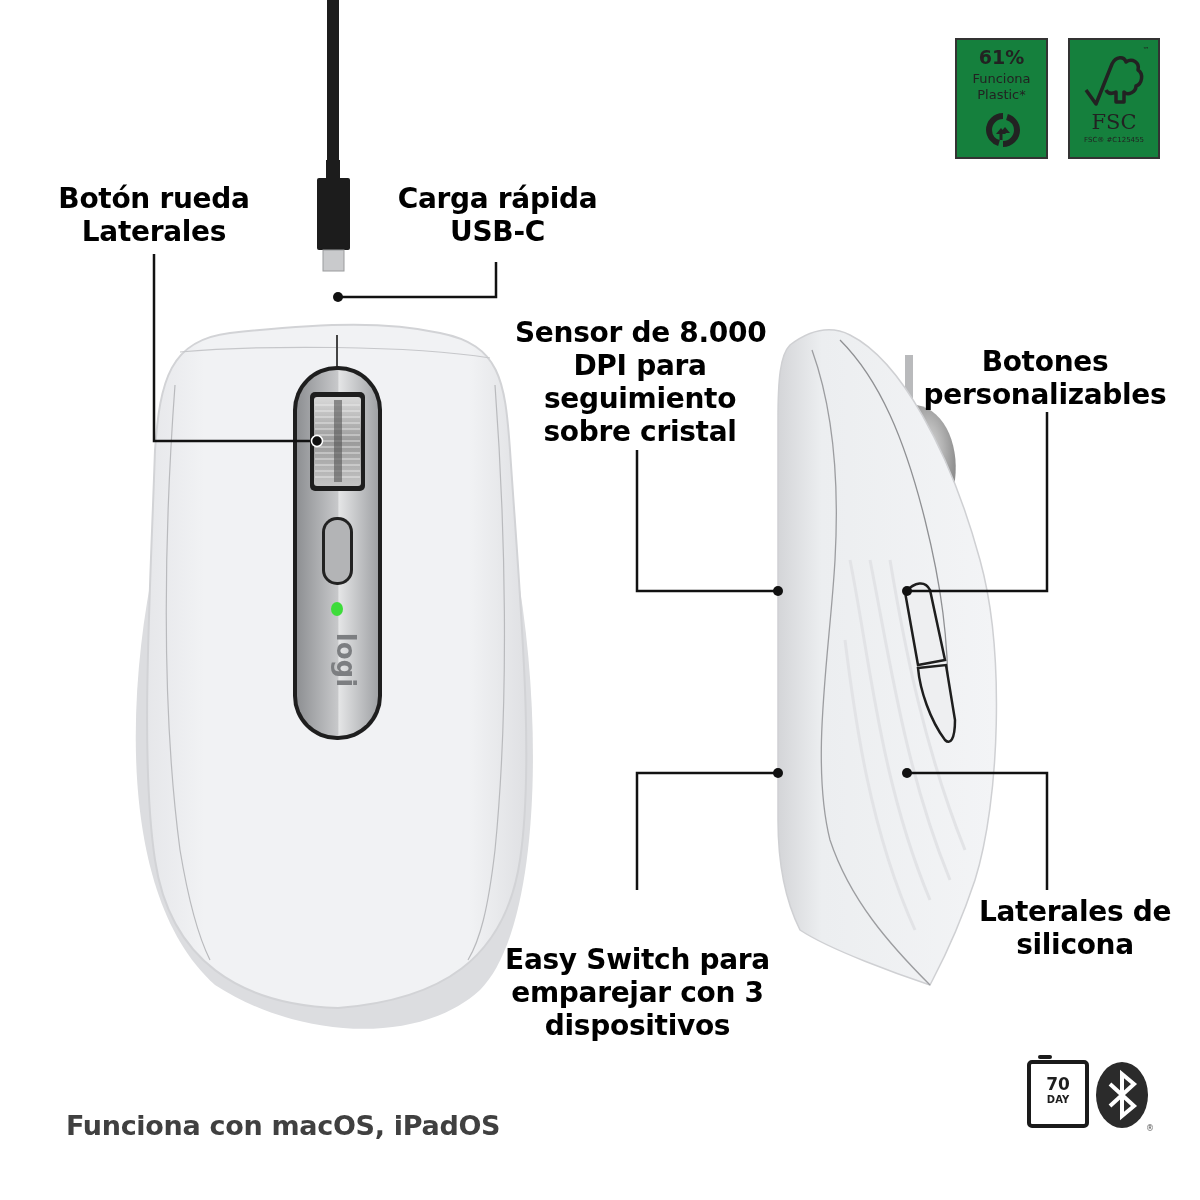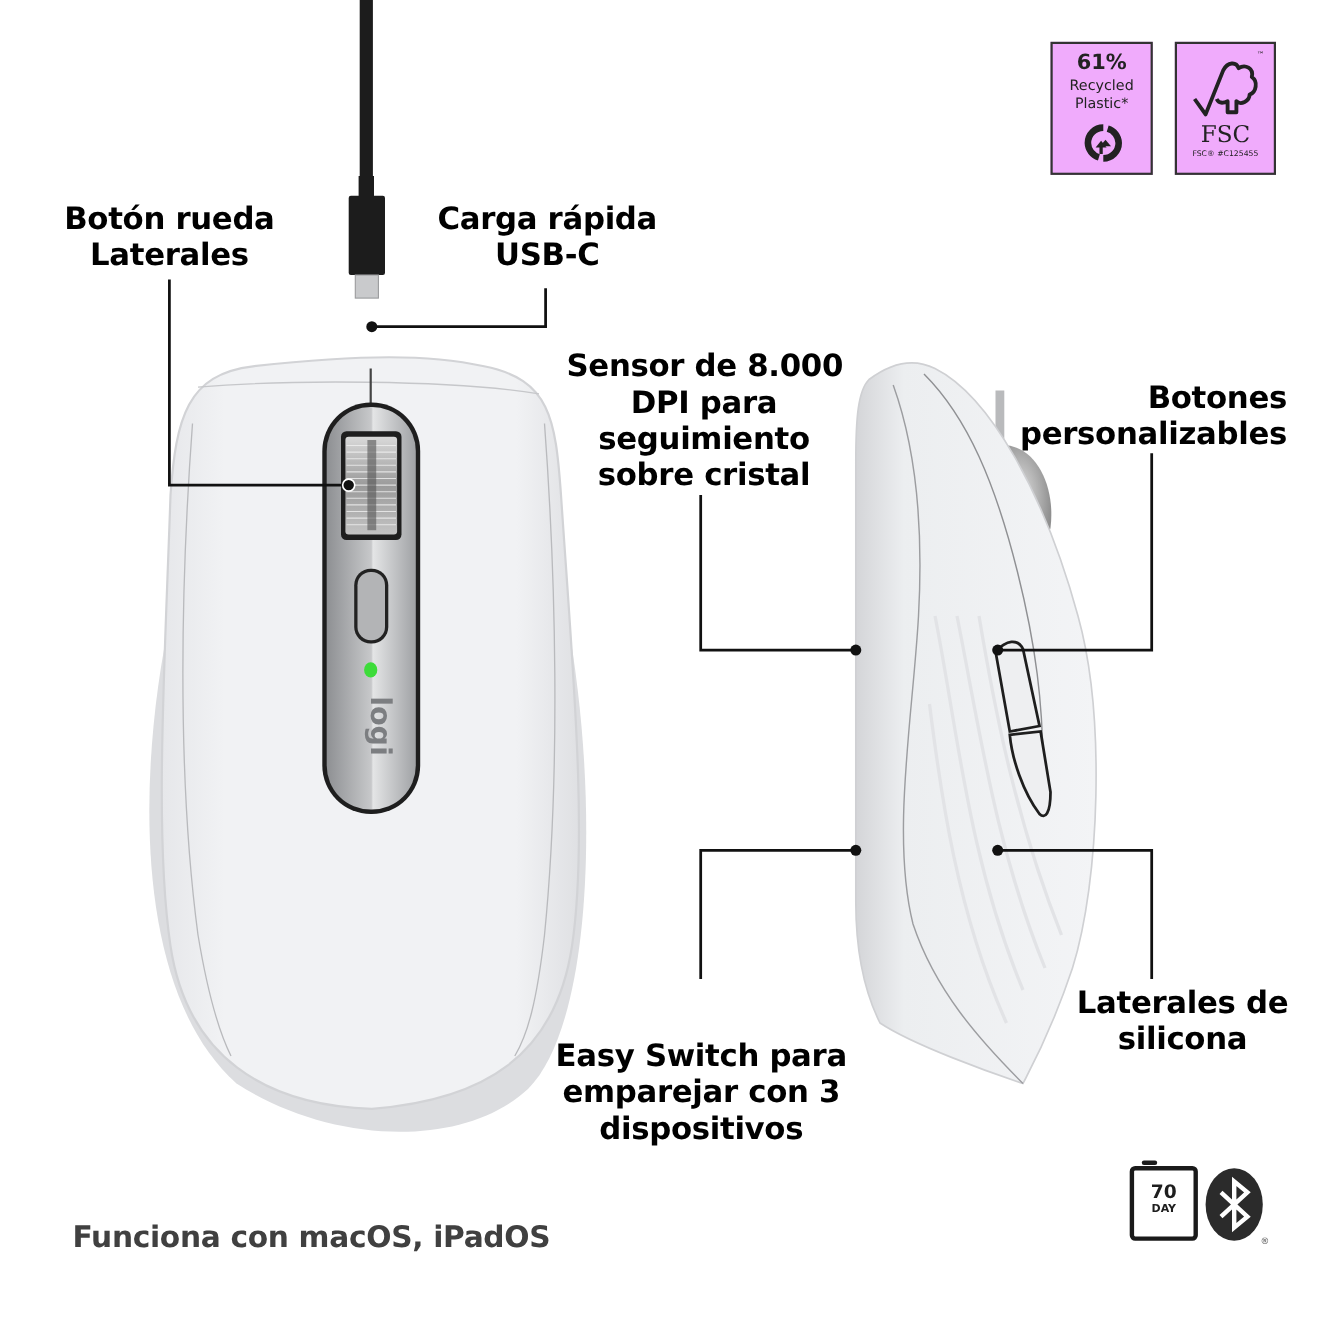--- a/index.html
+++ b/index.html
@@ -2,21 +2,21 @@
 <html><head>
 <meta charset="utf-8">
 <style>
   html, body { margin:0; padding:0; background:#ffffff; }
   body { width:1200px; height:1200px; position:relative; overflow:hidden;
          font-family:"DejaVu Sans","Liberation Sans",sans-serif; color:#1e1e1e; }
   .label { position:absolute; font-weight:bold; font-size:28px; line-height:33px;
            text-align:center; color:#000000; letter-spacing:-0.3px; }
   .label span { display:block; white-space:nowrap; }
   svg.overlay { position:absolute; left:0; top:0; }
-  .badge { position:absolute; border:2px solid #333; background:#f0abfc; box-sizing:border-box; }
+  .badge { position:absolute; border:2px solid #333; background:#15803d; box-sizing:border-box; }
   .badge-text { position:absolute; width:100%; text-align:center; font-family:"DejaVu Sans",sans-serif; color:#222; }
   .footer { position:absolute; left:66px; top:1110px; font-weight:bold; font-size:27px; color:#404040; white-space:nowrap; letter-spacing:-0.3px; }
   .battery { position:absolute; left:1027px; top:1060px; width:62px; height:68px; border:4px solid #1a1a1a; border-radius:5px; box-sizing:border-box; }
   .battery-cap { position:absolute; left:1038px; top:1055px; width:14px; height:4px; background:#1a1a1a; border-radius:2px; }
   .battery-num { position:absolute; left:0; top:12px; width:100%; text-align:center; font-size:17px; font-weight:bold; line-height:17px; }
   .battery-day { position:absolute; left:0; top:30px; width:100%; text-align:center; font-size:10px; font-weight:bold; line-height:12px; }
   .bt { position:absolute; left:1096px; top:1062px; width:52px; height:66px; background:#2b2b2b; border-radius:50%; }
   .reg { position:absolute; left:1146px; top:1124px; font-size:8px; color:#555; }
 </style>
 </head>
@@ -156,39 +156,39 @@
   <span>USB-C</span>
 </div>
 
 <div class="label" style="left:515px; top:316px; width:250px;">
   <span>Sensor de 8.000</span>
   <span>DPI para</span>
   <span>seguimiento</span>
   <span>sobre cristal</span>
 </div>
 
-<div class="label" style="left:920px; top:345px; width:250px;text-align:right;">
+<div class="label" style="left:920px; top:345px; width:250px;">
   <span>Botones</span>
   <span>personalizables</span>
 </div>
 
 <div class="label" style="left:500px; top:895px; width:275px;margin-top:48px;">
   <span>Easy Switch para</span>
   <span>emparejar con 3</span>
   <span>dispositivos</span>
 </div>
 
 <div class="label" style="left:975px; top:895px; width:200px;">
   <span>Laterales de</span>
   <span>silicona</span>
 </div>
 
 <div class="badge" style="left:955px; top:38px; width:93px; height:121px;">
   <div class="badge-text" style="top:6px; font-size:19px; font-weight:bold;">61%</div>
-  <div class="badge-text" style="top:31px; font-size:13px;">Recycled</div>
+  <div class="badge-text" style="top:31px; font-size:13px;">Funciona</div>
   <div class="badge-text" style="top:47px; font-size:13px;">Plastic*</div>
   <svg style="position:absolute; left:24px; top:70px;" width="44" height="40" viewBox="0 0 44 40">
     <path d="M22 6 A14 14 0 0 0 8 20 A14 14 0 0 0 18 33" fill="none" stroke="#222" stroke-width="6"></path>
     <path d="M22 34 A14 14 0 0 0 36 20 A14 14 0 0 0 26 7" fill="none" stroke="#222" stroke-width="6"></path>
     <path d="M15 24 L20 18 L25 24 Z" fill="#222"></path>
     <path d="M20 22 L20 30" stroke="#222" stroke-width="3"></path>
     <path d="M29 17 L24 23 L19 17 Z" fill="#222" transform="rotate(180 24 20)"></path>
   </svg>
 </div>
 

